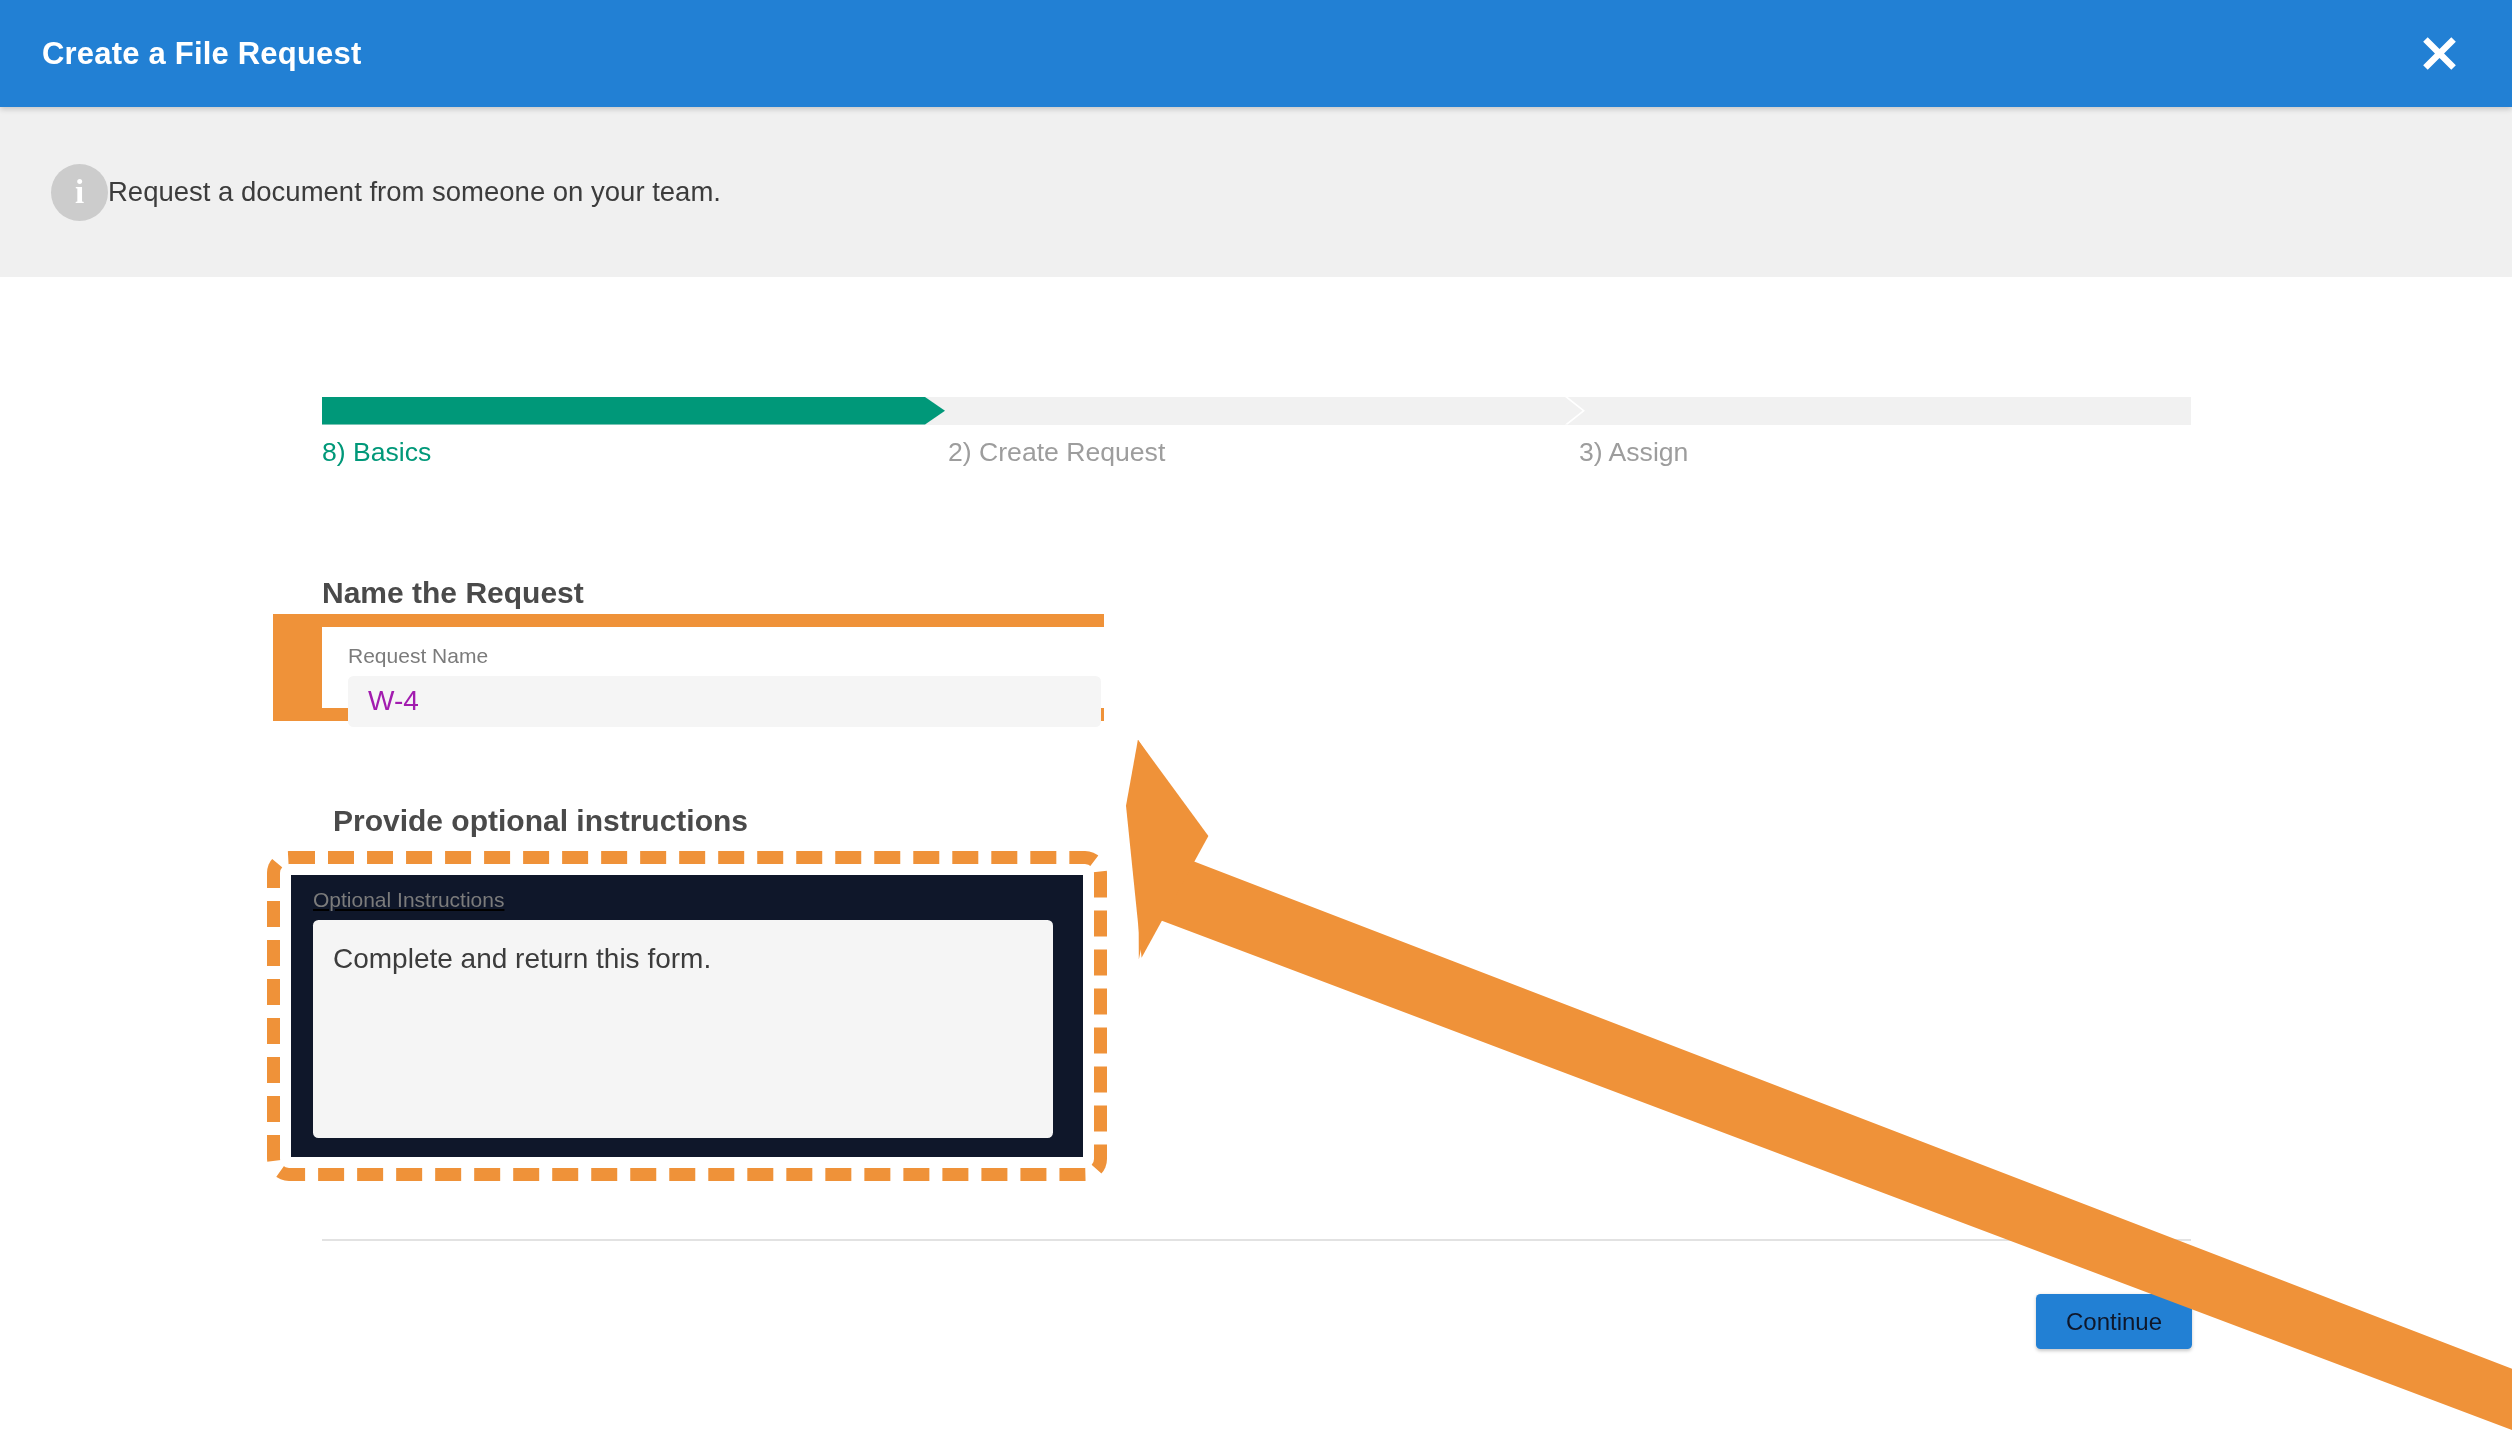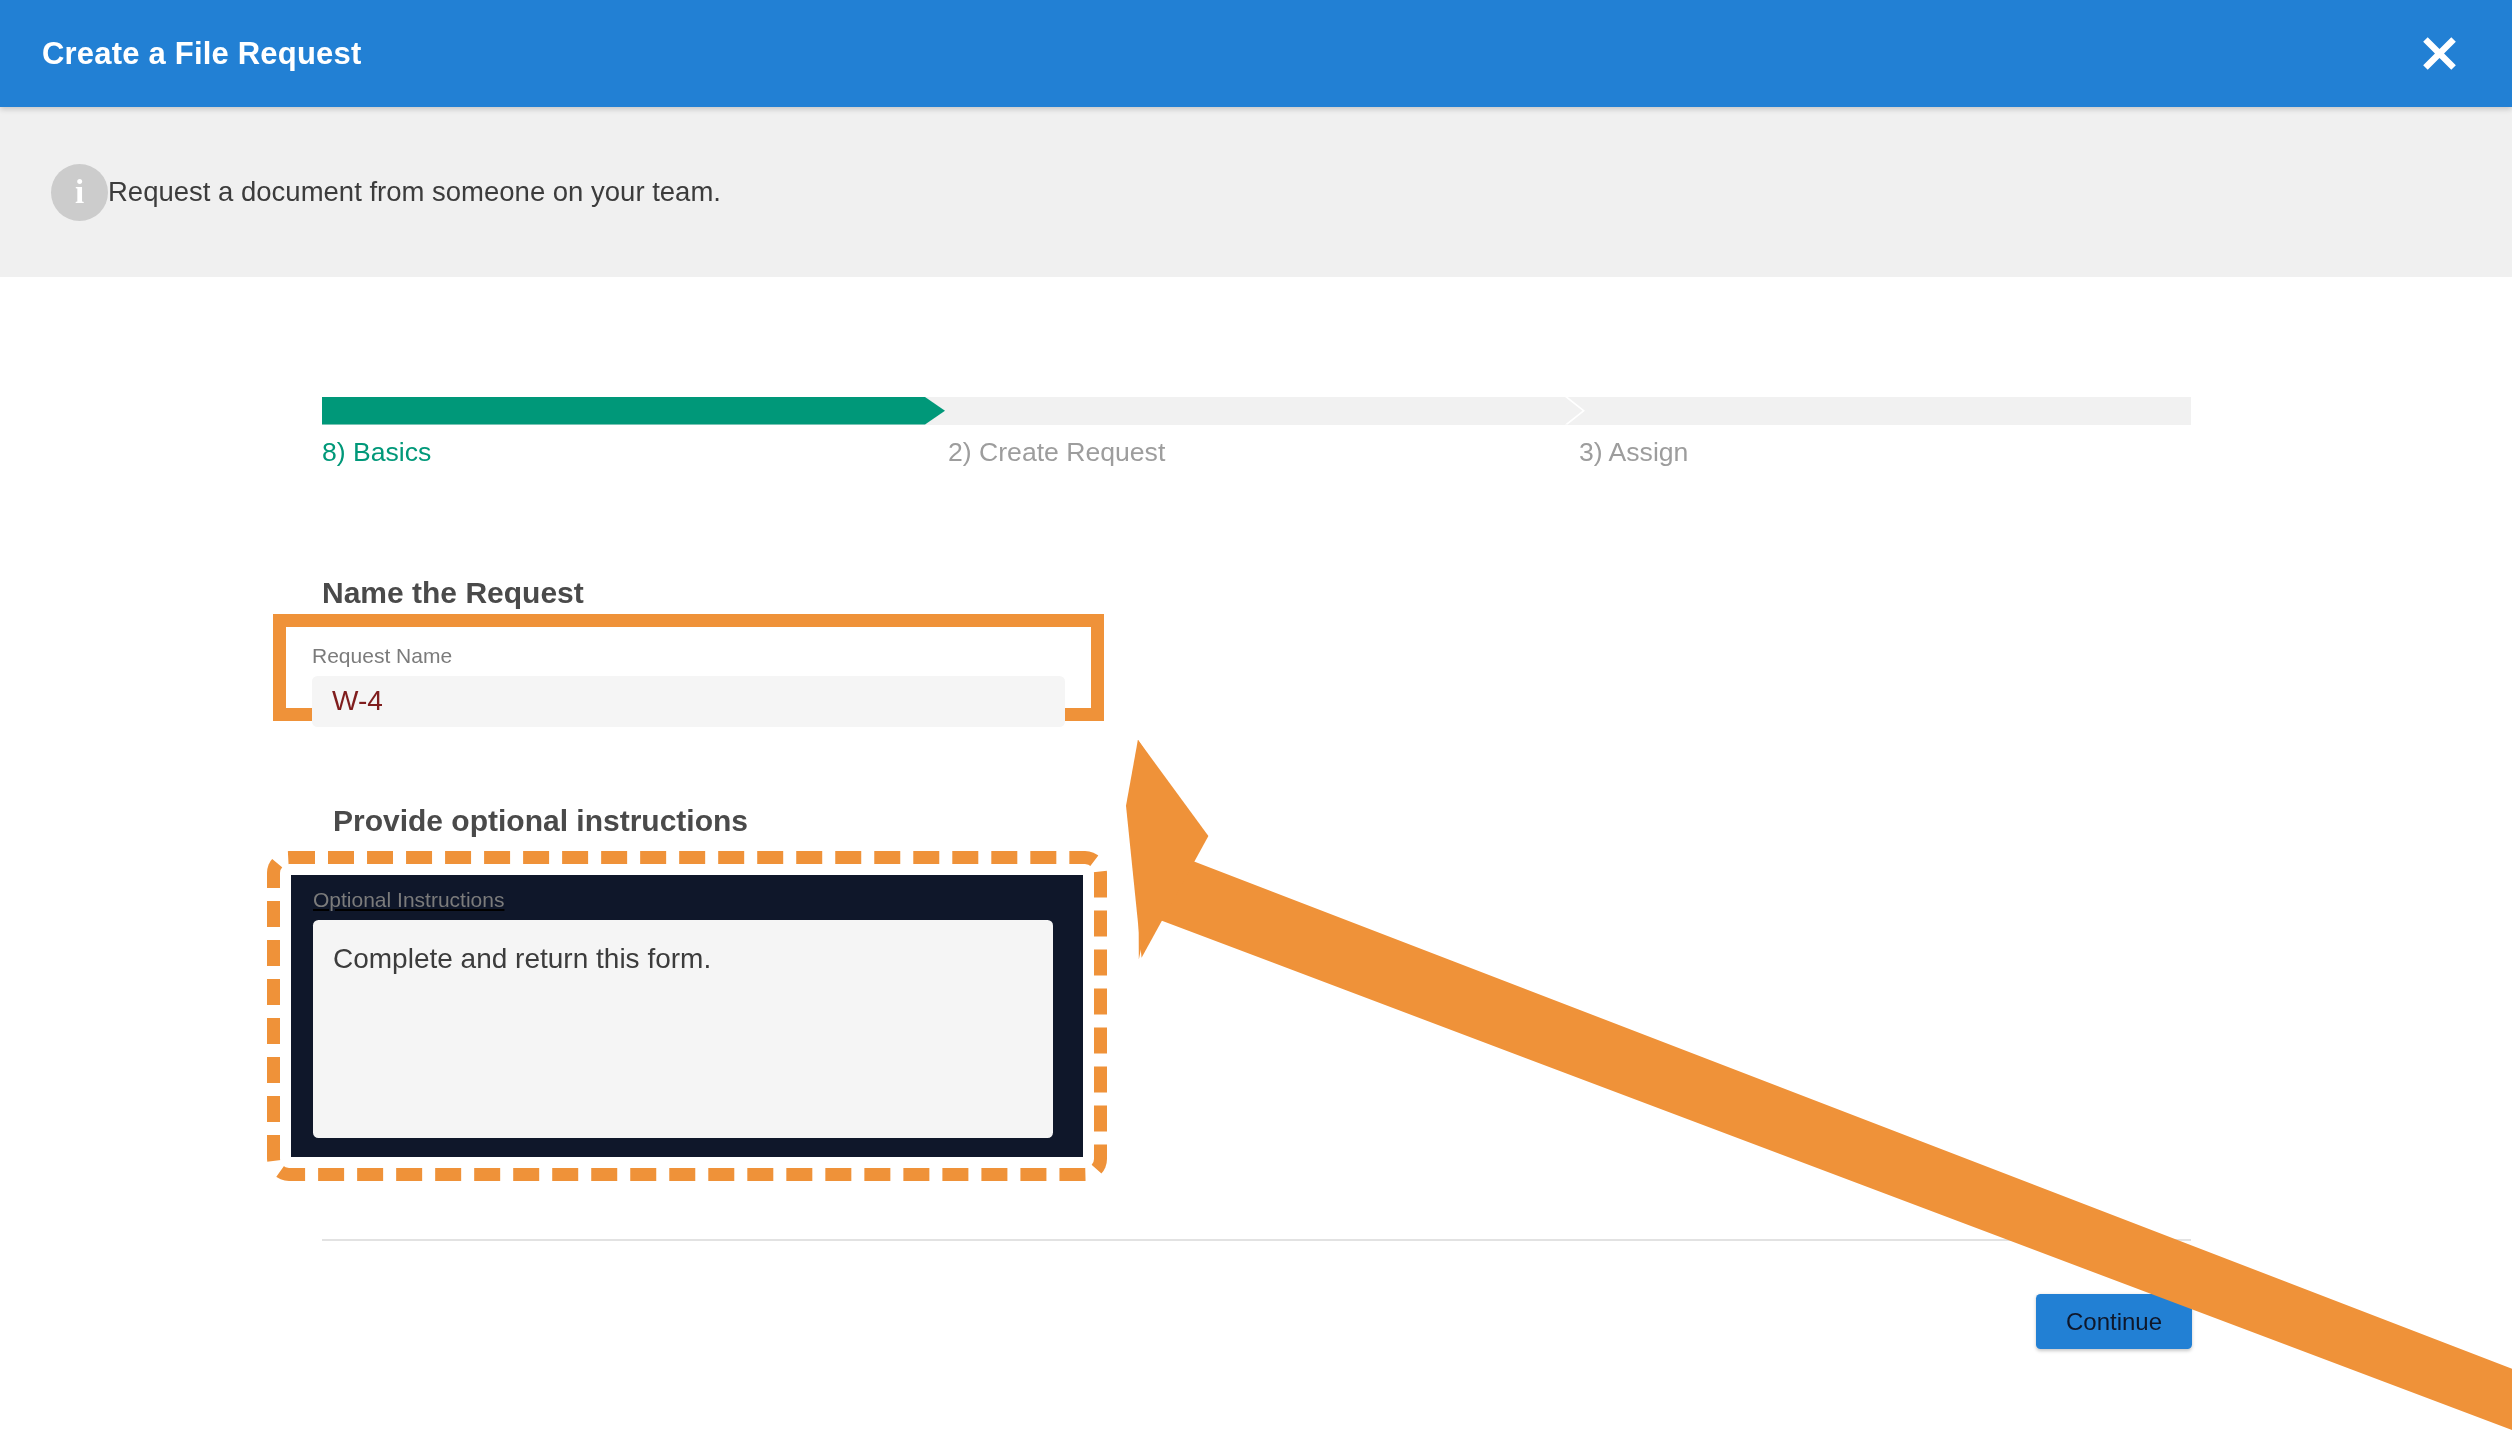--- a/index.html
+++ b/index.html
@@ -71,25 +71,26 @@
   }
 
   
   .hl-solid {
     position: absolute; left: 273px; top: 337px; width: 831px; height: 107px;
     background: #ef9239; padding: 13px;
   }
   .hl-solid-inner {
     width: 100%; height: 100%; background: #ffffff;
     padding: 16.5px 26px 0 26px;
+    margin-left: 36px;
   }
   .field-label { font-size: 21px; color: #7b7b7b; line-height: 1.1; }
   .field-input {
     margin-top: 9.2px; background: #f5f5f5; border: none; border-radius: 5.5px;
-    width: 100%; height: 51px; font-size: 28px; color: #7f1d1d;
+    width: 100%; height: 51px; font-size: 28px; color: #a21caf;
     padding: 0 20px; font-family: "Liberation Sans", sans-serif; outline: none;
   }
 
   
   .hl-dashed {
     position: absolute; left: 267px; top: 574px; width: 840px; height: 330px;
     border: 13px dashed #ef9239; border-radius: 22px;
     padding: 11px;
   }
   .hl-dashed-inner { width: 100%; height: 100%; background:#0f172a; padding: 13px 22px 0 22px; text-decoration: underline; }

